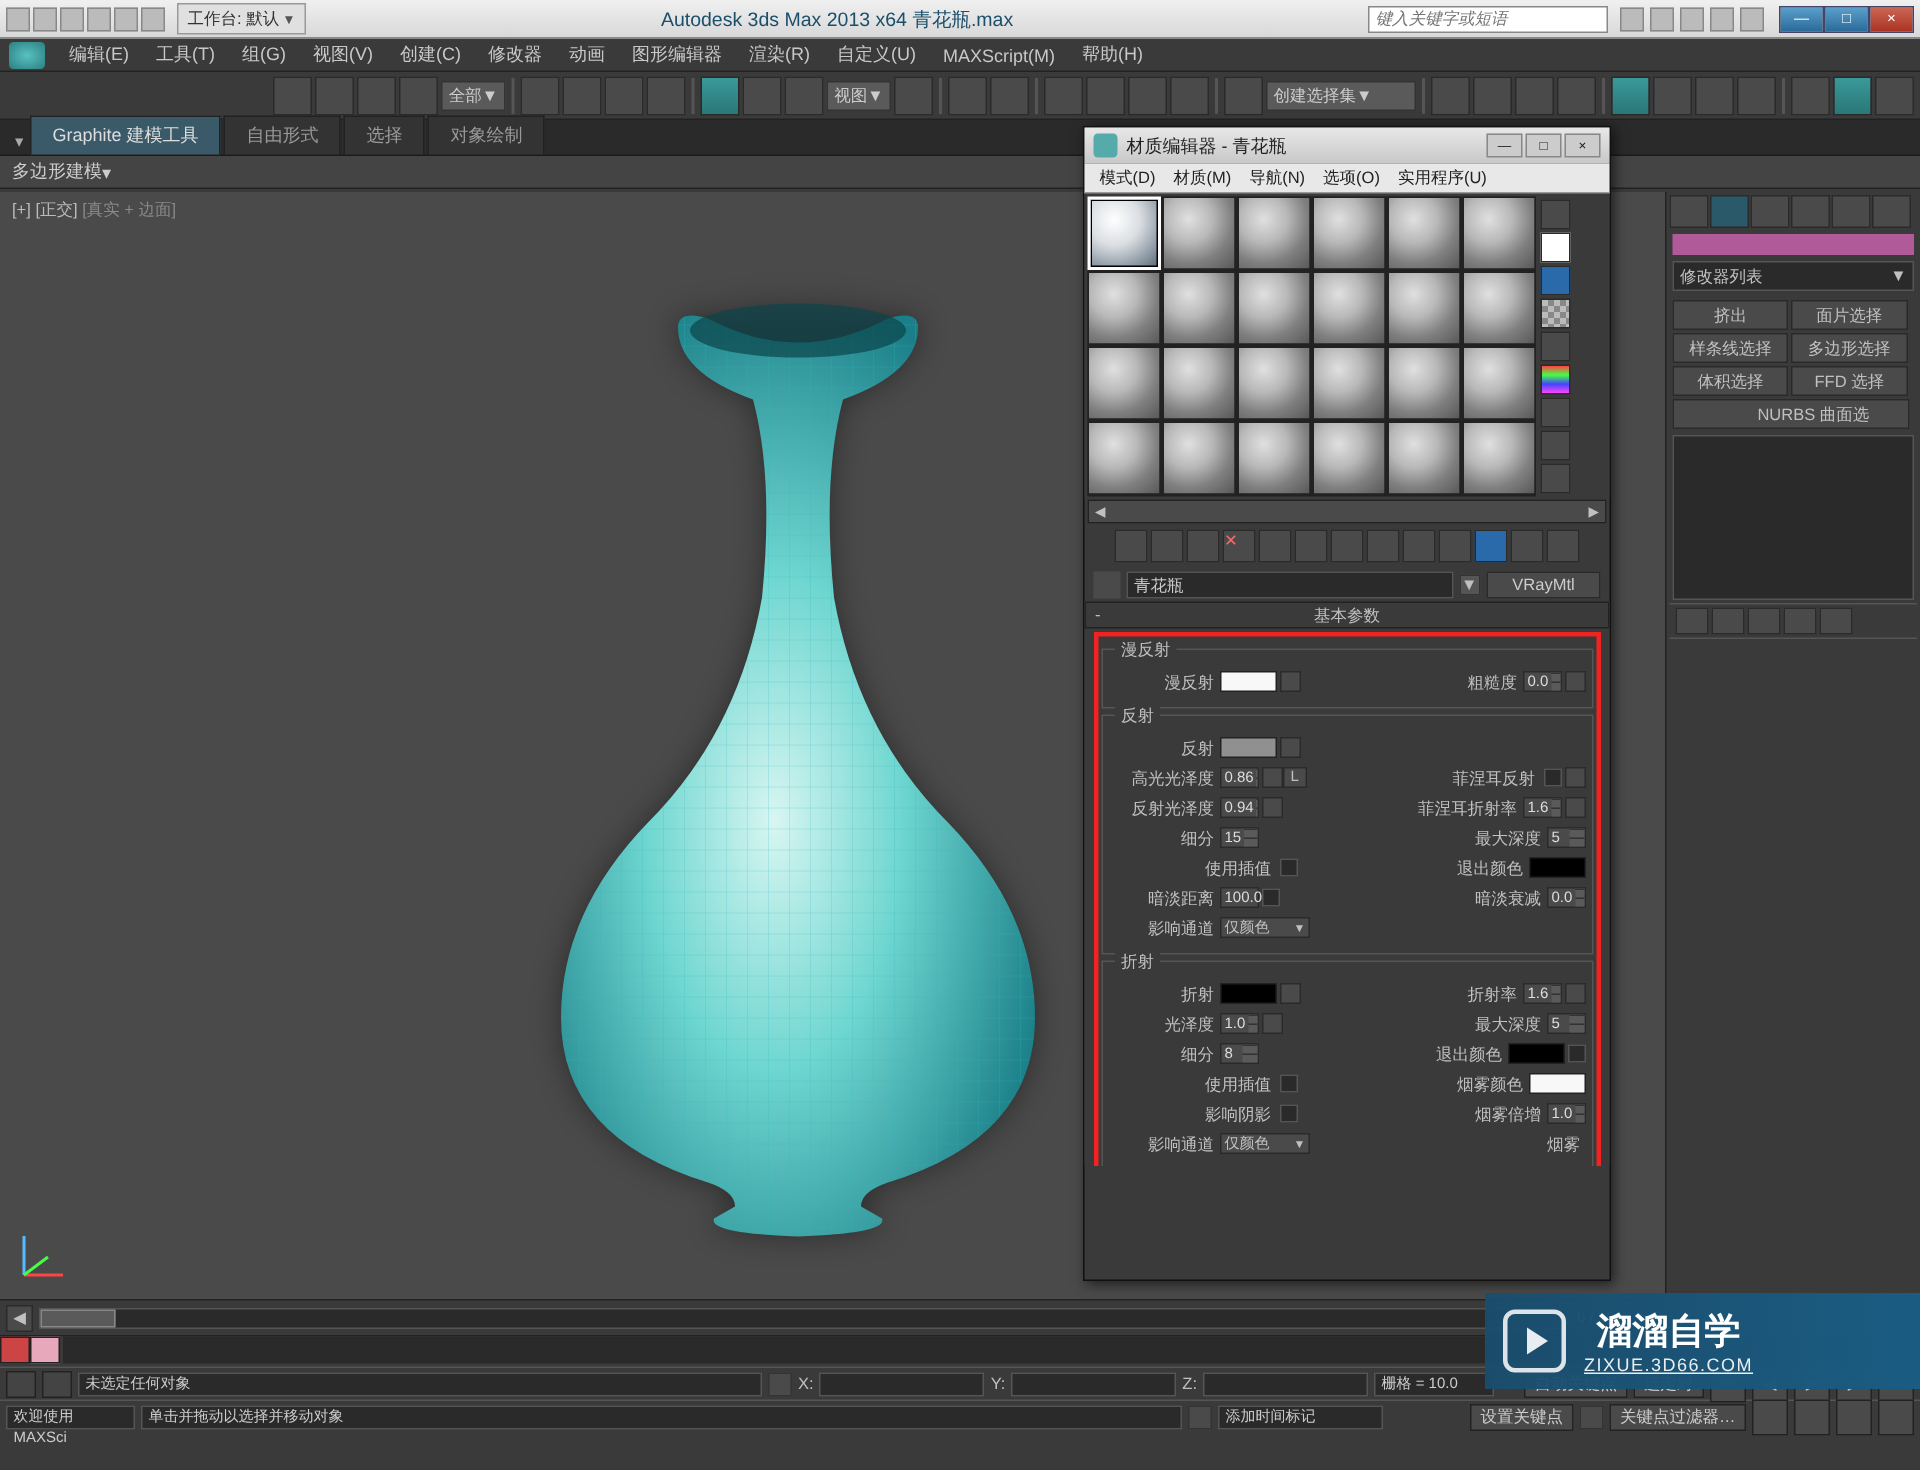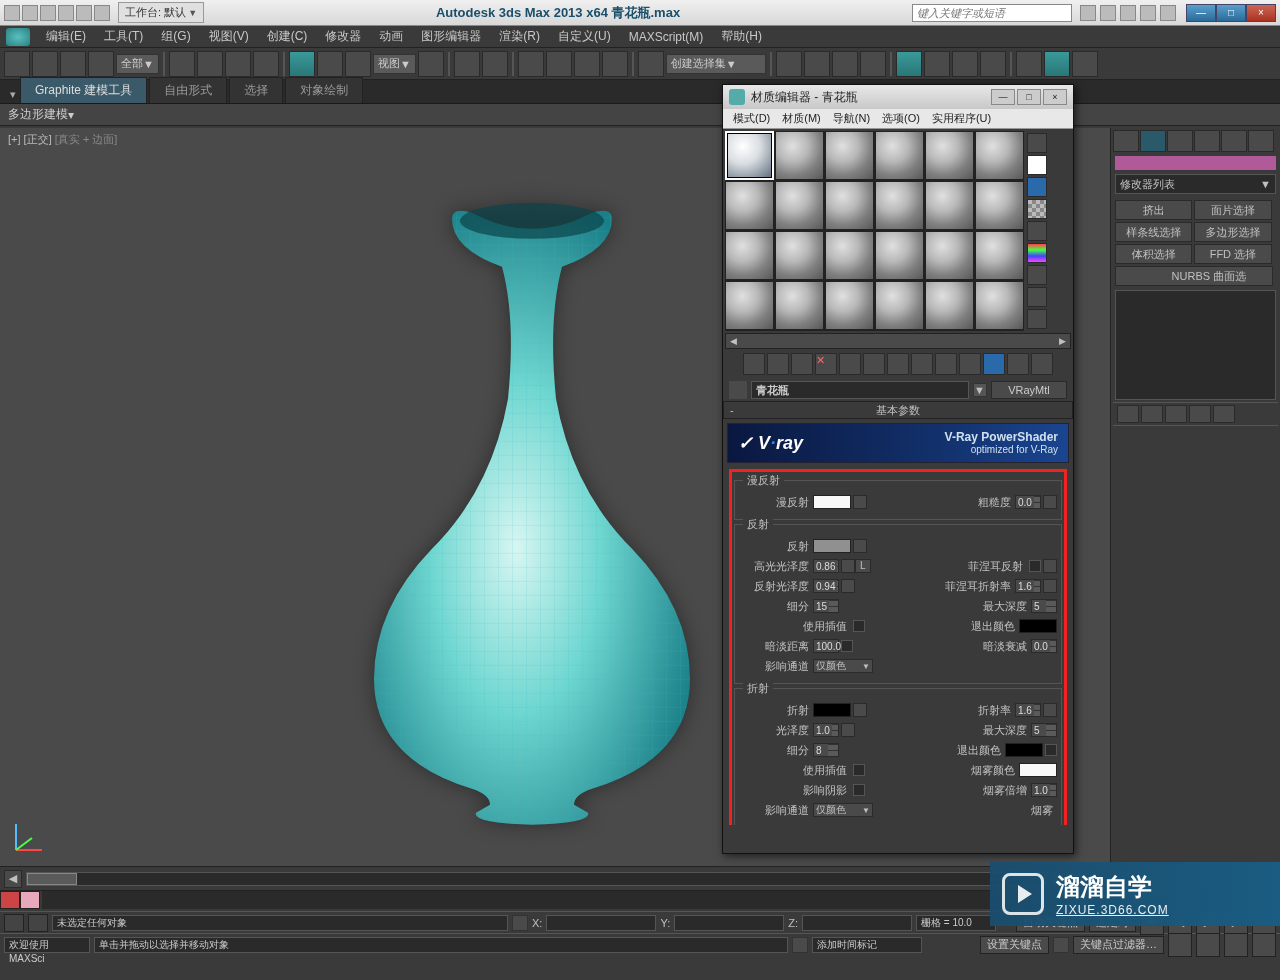--- a/index.html
+++ b/index.html
@@ -4,34 +4,34 @@
 <style>
 * { margin:0; padding:0; box-sizing:border-box; font-family:"Microsoft YaHei","SimSun",Arial,sans-serif; }
 body { background:#3a3a3a; color:#c0c0c0; font-size:11px; overflow:hidden; width:1280px; height:980px; position:relative; }
 
 
 .titlebar { height:26px; background:linear-gradient(#f0f0f0,#d8d8d8); display:flex; align-items:center; padding:0 4px; border-bottom:1px solid #888; }
 .titlebar .mini-icons { display:flex; gap:2px; }
 .titlebar .mini-icon { width:16px; height:16px; background:#bbb; border:1px solid #888; }
 .titlebar .workspace { margin-left:8px; background:#e0e0e0; padding:2px 6px; border:1px solid #999; font-size:11px; color:#333; }
 .titlebar .dropdown-arrow { margin-left:2px; font-size:9px; color:#555;}
-.titlebar .title { flex:1; text-align:center; color:#1a4f6b; font-weight:bold; font-size:13px; }
+.titlebar .title { flex:1; text-align:center; color:#1a4f6b; font-weight:normal; font-size:13px; }
 .titlebar .search-box { width:160px; height:18px; background:#fff; border:1px solid #888; color:#777; font-style:italic; padding:0 4px; font-size:11px; }
 .titlebar .right-icons { display:flex; gap:4px; margin-left:8px; }
 .titlebar .win-controls { display:flex; margin-left:10px; }
 .titlebar .win-btn { width:30px; height:18px; background:linear-gradient(#5aa0cc,#2a6a99); border:1px solid #446; color:#fff; display:flex; align-items:center; justify-content:center; font-size:10px; }
 .titlebar .win-btn.close { background:linear-gradient(#cc6655,#aa3322); }
 
 
 .main-menu { height:22px; background:#3a3a3a; display:flex; align-items:center; padding:0 6px; gap:2px; border-bottom:1px solid #222; }
 .main-menu .app-icon { width:24px; height:18px; background:radial-gradient(#5ac0c0,#2a8080); border-radius:3px; margin-right:6px;}
 .main-menu .menu-item { padding:2px 8px; color:#c8c8c8; font-size:12px; }
 
 
-.toolbar { height:32px; background:#3a3a3a; display:flex; align-items:center; padding:2px 4px; gap:2px; border-bottom:1px solid #222; }
+.toolbar { height:32px; background:#3a3a3a; display:flex; align-items:center; padding:2px 4px; gap:2px; border-bottom:1px solid #222;justify-content:flex-end; }
 .tool-btn { width:26px; height:26px; background:#4a4a4a; border:1px solid #2a2a2a; display:flex; align-items:center; justify-content:center; }
 .tool-sep { width:2px; height:24px; background:#555; margin:0 2px; }
 .tool-dropdown { height:20px; background:#5a5a5a; border:1px solid #333; padding:2px 4px; color:#ccc; font-size:11px; display:flex; align-items:center;}
 .tool-btn.teal { background:linear-gradient(#3a9999,#2a7777);}
 
 
 .ribbon { height:24px; background:#2a2a2a; display:flex; align-items:flex-end; border-bottom:1px solid #1a1a1a; padding-left:8px;}
 .ribbon .r-expand { width:12px; padding:2px; color:#aaa;}
 .ribbon .r-tab { padding:4px 14px; background:#3a5a6a; color:#ddd; font-size:12px; border:1px solid #222; border-bottom:none; margin-right:2px;}
 .ribbon .r-tab.inactive { background:#333; color:#999;}
@@ -81,21 +81,21 @@
 
 .sample-scroll { height:16px; background:#4a4a4a; display:flex; align-items:center; justify-content:space-between; padding:0 4px; border:1px solid #222; margin:0 2px;}
 .sample-scroll .arrow { font-size:9px;}
 
 .mat-tools { display:flex; gap:2px; padding:4px; justify-content:center; flex-wrap:wrap;}
 .mat-tool { width:22px; height:22px; background:#4a4a4a; border:1px solid #2a2a2a;}
 .mat-tool.hl { background:#2a6aaa;}
 
 .mat-name-row { display:flex; align-items:center; gap:4px; padding:2px 6px;}
 .mat-name-row .eye { width:18px; height:18px; background:#4a4a4a;}
-.mat-name-row .name-field { flex:1; height:18px; background:#2a2a2a; border:1px solid #555; padding:0 4px; color:#ccc; font-size:11px; display:flex; align-items:center;font-weight:bold;}
+.mat-name-row .name-field { flex:1; height:18px; background:#2a2a2a; border:1px solid #555; padding:0 4px; color:#ccc; font-size:11px; display:flex; align-items:center;}
 .mat-name-row .dd { width:14px; background:#555; border:1px solid #333;}
 .mat-name-row .type-btn { width:76px; height:18px; background:#4a4a4a; border:1px solid #2a2a2a; text-align:center; font-size:11px; color:#ccc; line-height:16px;}
 
 .rollup { background:#3a3a3a;}
 .rollup-head { height:18px; background:#3a3a3a; border:1px solid #222; text-align:center; font-size:11px; color:#c0c0c0; display:flex; align-items:center; justify-content:center; position:relative;}
 .rollup-head .exp { position:absolute; left:6px;}
 
 .vray-banner { margin:4px; height:40px; background:linear-gradient(90deg,#0a1840 0%,#12306a 60%,#1a4590 100%); display:flex; align-items:center; padding:0 10px; border:1px solid #223;}
 .vray-banner .logo { font-size:18px; font-weight:bold; color:#fff; font-style:italic;}
 .vray-banner .logo .dot { color:#2a88ff; }
@@ -150,21 +150,21 @@
 .prompt-area { flex:1; min-width:0; overflow:hidden; white-space:nowrap;}
 
 .keyframe-btn { height:18px; background:#4a4a4a; border:1px solid #222; padding:0 6px; font-size:11px; color:#ccc;}
 .play-btn { width:24px; height:24px; background:#4a4a4a; border:1px solid #222; display:flex; align-items:center; justify-content:center;}
 
 
 .watermark { position:absolute; right:0; bottom:54px; width:290px; height:64px; background:linear-gradient(90deg,rgba(26,77,110,.95),#1a5c82); display:flex; align-items:center; padding:0 12px;}
 .watermark .play-logo { width:42px; height:42px; border:3px solid rgba(255,255,255,.85); border-radius:8px; display:flex; align-items:center; justify-content:center; margin-right:12px;}
 .watermark .play-logo::before { content:""; border-left:14px solid rgba(255,255,255,.9); border-top:9px solid transparent; border-bottom:9px solid transparent; margin-left:3px;}
 .watermark .wm-text { color:#fff;}
-.watermark .wm-text .big { font-size:24px; font-weight:bold;}
+.watermark .wm-text .big { font-size:24px; font-weight:bold;text-align:center;}
 .watermark .wm-text .url { font-size:12px; letter-spacing:1px; opacity:.9;text-decoration:underline;}
 </style>
 </head>
 <body>
 
 <div class="titlebar">
   <div class="mini-icons">
     <div class="mini-icon"></div>
     <div class="mini-icon"></div>
     <div class="mini-icon"></div>
@@ -403,24 +403,20 @@
     <div class="name-field">青花瓶</div>
     <div class="dd">▼</div>
     <div class="type-btn">VRayMtl</div>
   </div>
 
   <div class="rollup">
     <div class="rollup-head">
         <span class="exp">-</span>
         <span>基本参数</span>
       </div>
-    <div class="vray-banner">
-      <div class="logo">✓ V<span class="dot">·</span>ray</div>
-      <div class="sub"><b>V-Ray PowerShader</b><br><span>optimized for V-Ray</span></div>
-    </div>
 
     <div class="param-scroll">
         <div class="param-scroll-inner">
     <div class="red-box">
 
       <div class="group-box">
         <div class="g-title">漫反射</div>
         <div class="row">
           <div class="lbl" style="width:74px">漫反射</div>
           <div class="swatch white"></div>

